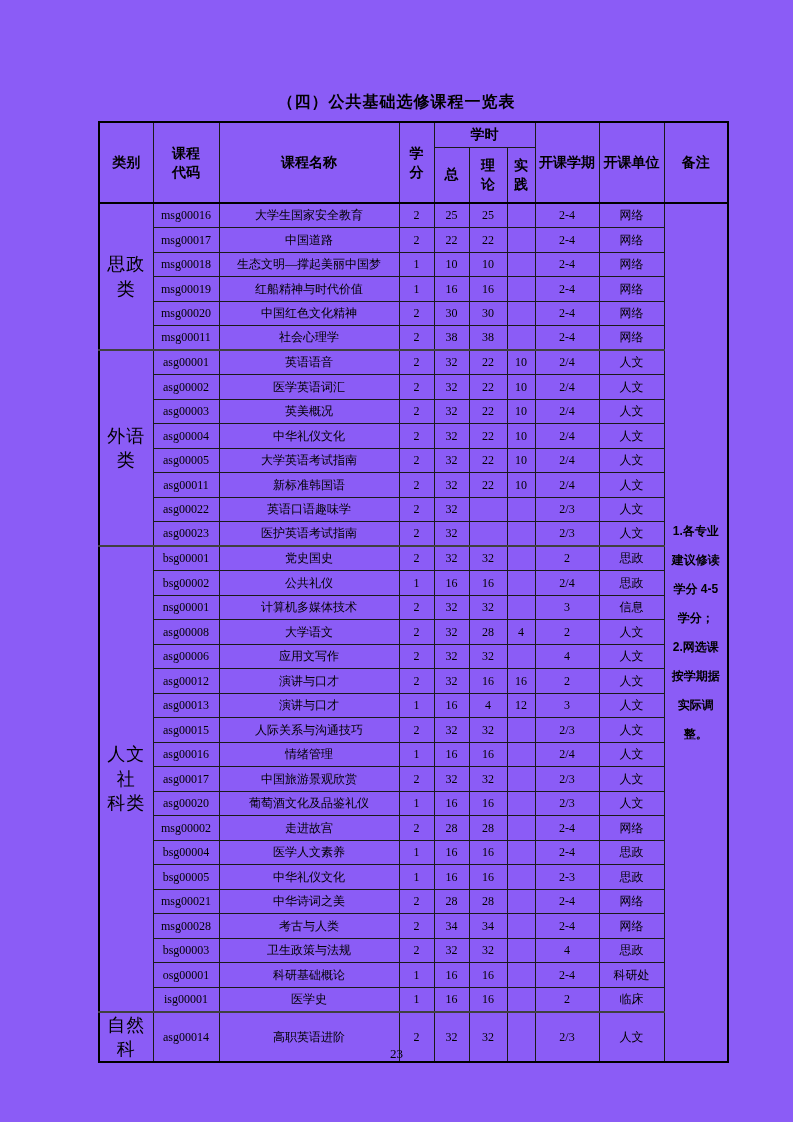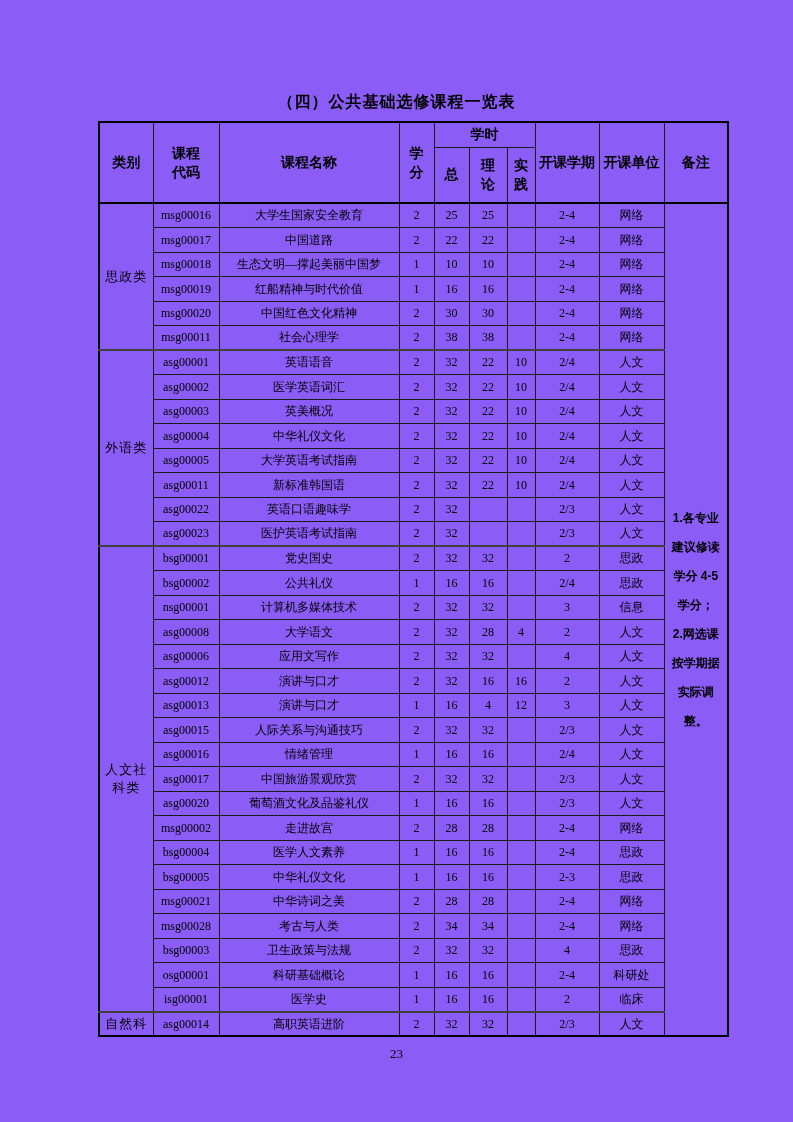--- a/index.html
+++ b/index.html
@@ -44,21 +44,21 @@
     white-space:pre-line;
     font-size:14px;
   }
   .course-table thead tr.hdr-top { height:25px; }
   .course-table thead tr.hdr-sub { height:56px; }
   .course-table thead tr.hdr-sub th { border-bottom:2px solid #000; }
   .course-table thead th[rowspan] { border-bottom:2px solid #000; }
   .course-table tbody tr { height:24.5px; }
   .course-table tbody tr.section-start td { border-top:2px solid #404040; }
   td.cat {
-    font-size:13px;
+    font-size:18px;
     white-space:pre-line;
     letter-spacing:1px;
     margin-top:36px;
   }
   td.code {
     font-family:"Liberation Serif","DejaVu Serif",serif;
     font-size:12px;
   }
   td.remarks {
     font-family:"Liberation Sans","DejaVu Sans",sans-serif;

